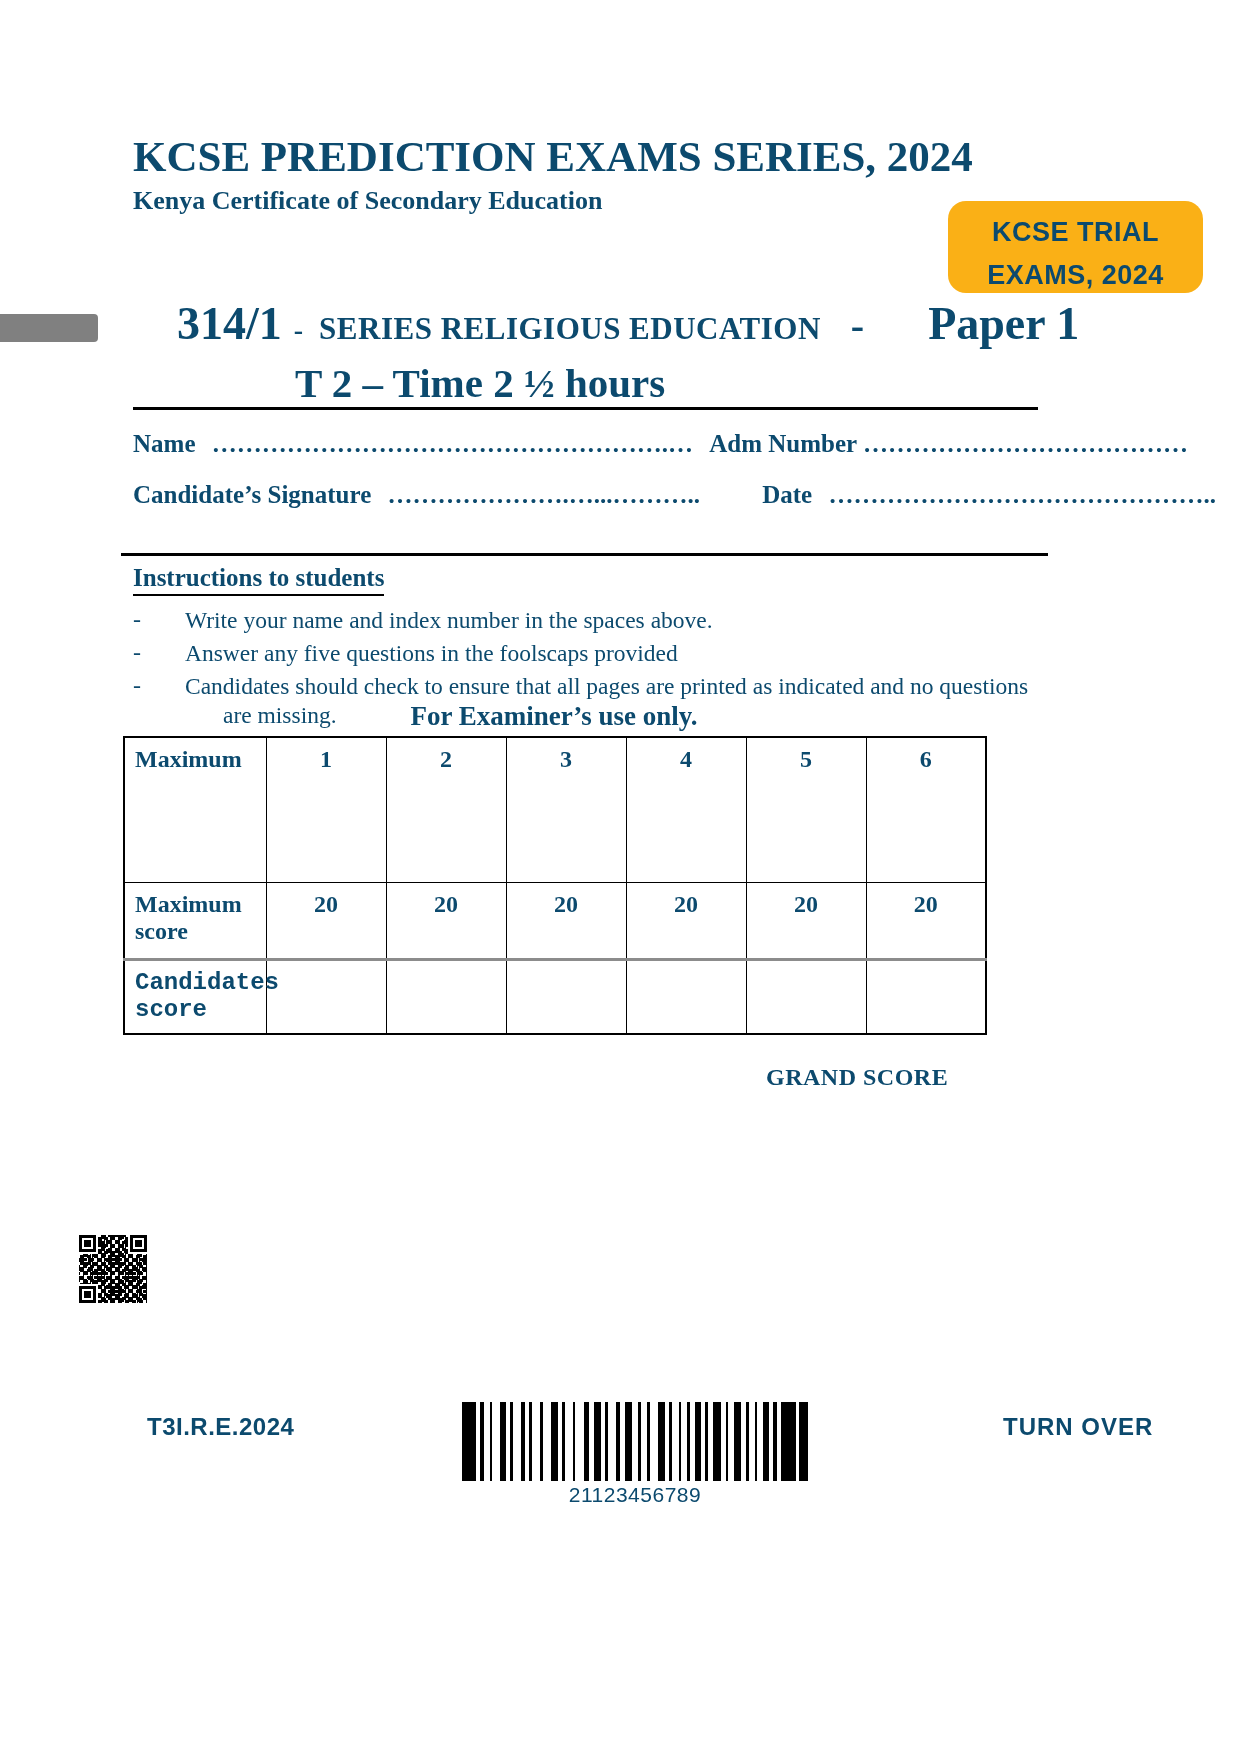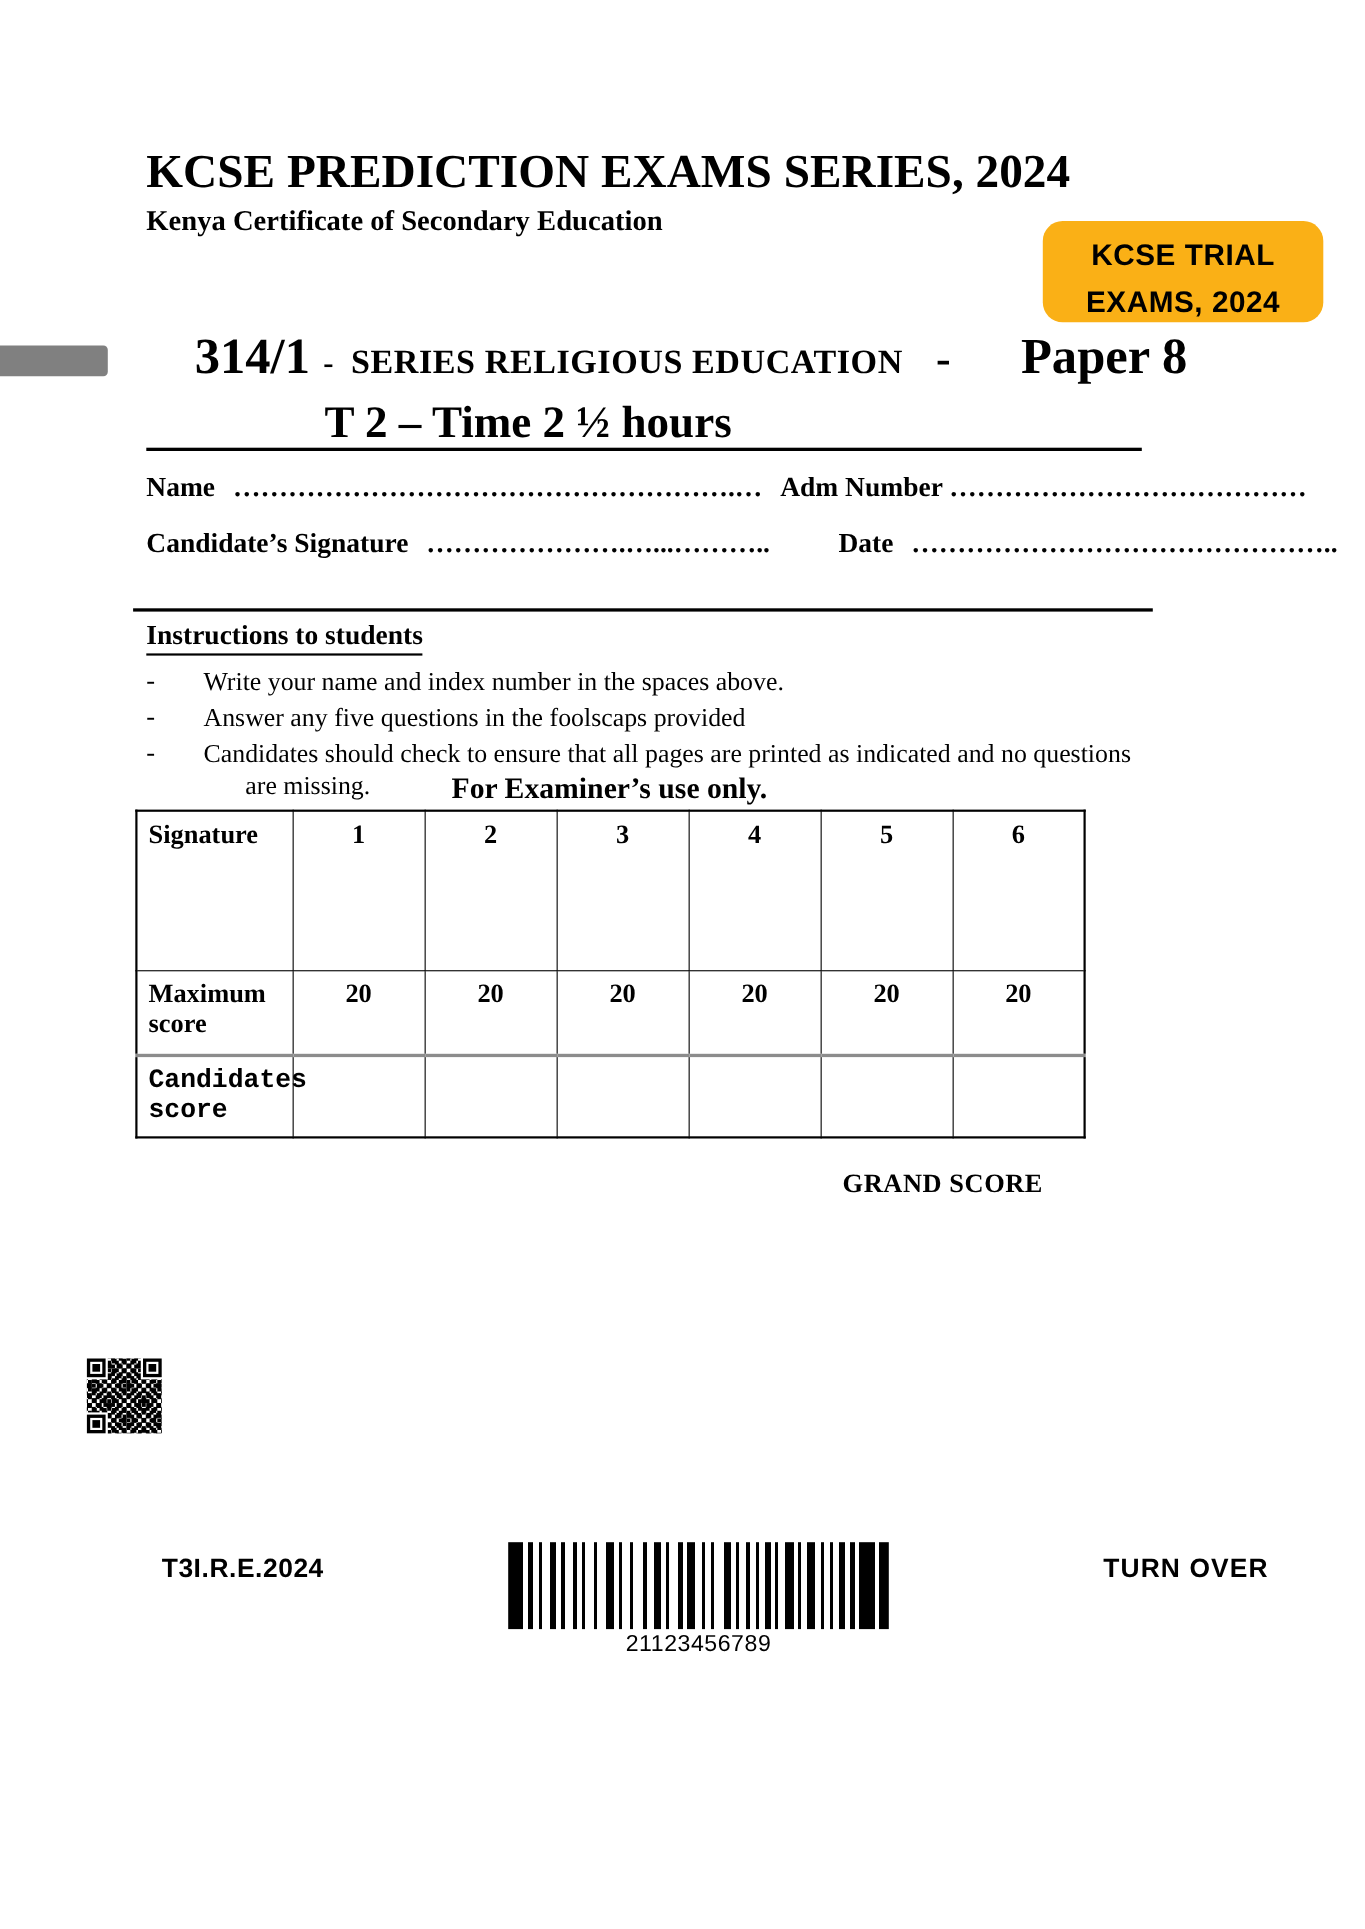--- a/index.html
+++ b/index.html
@@ -1,17 +1,17 @@
 <!DOCTYPE html>
 <html><head>
 <meta charset="utf-8">
 <style>
   html,body{margin:0;padding:0;background:#ffffff;}
   .page{position:relative;width:1241px;height:1754px;background:#fff;overflow:hidden;
-        font-family:"Liberation Serif",serif;color:#000000;}
+        font-family:"Liberation Serif",serif;color:#0c4a6e;}
 
   
   .title{position:absolute;left:133px;top:132px;font-size:43px;font-weight:700;
          letter-spacing:0px;white-space:nowrap;}
   .subtitle{position:absolute;left:133px;top:186px;font-size:26px;font-weight:700;}
   .badge{position:absolute;left:948px;top:201px;width:255px;height:92px;background:#FAB016;
          border-radius:18px;overflow:hidden;text-align:center;
          font-family:"Liberation Sans",sans-serif;font-weight:800;font-size:27px;
          line-height:43px;padding-top:10px;box-sizing:border-box;letter-spacing:.5px;}
   .side-bar{position:absolute;left:0;top:314px;width:98px;height:28px;background:#808080;
@@ -107,21 +107,21 @@
     <div>EXAMS, 2024</div>
   </div>
 
   <div class="side-bar"></div>
 
   <div class="course">
     <span class="code">314/1</span>
     <span class="d1">-</span>
     <span class="subject">SERIES RELIGIOUS EDUCATION</span>
     <span class="d2">-</span>
-    <span class="paper">Paper 8</span>
+    <span class="paper">Paper 1</span>
   </div>
 
   <div class="time-line">T 2 – Time 2 ½ hours</div>
   <div class="rule1"></div>
 
   <div class="field-row name-row">
     <span>Name</span>
     <span class="gap-l">……………………………………………….…</span>
     <span class="gap-l">Adm Number</span>
     <span>…………………………………</span>
@@ -161,21 +161,21 @@
       <col style="width:142px">
         <col style="width:120px">
         <col style="width:120px">
         <col style="width:120px">
       <col style="width:120px">
         <col style="width:120px">
         <col style="width:120px">
     </colgroup>
     <tbody>
         <tr class="r1">
-      <td>Signature</td>
+      <td>Maximum</td>
       <td class="num">1</td>
       <td class="num">2</td>
       <td class="num">3</td>
       <td class="num">4</td>
       <td class="num">5</td>
       <td class="num">6</td>
     </tr>
     <tr class="r2">
       <td>Maximum score</td>
       <td class="num">20</td>

